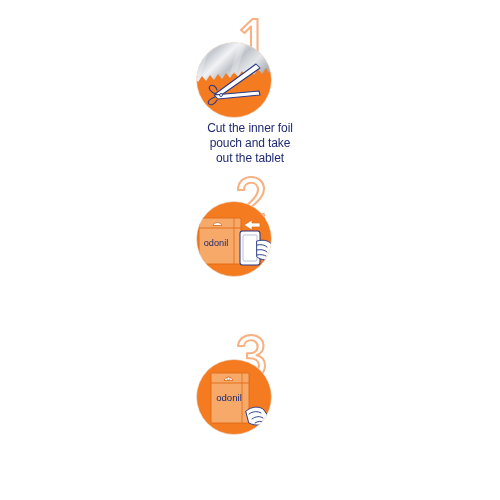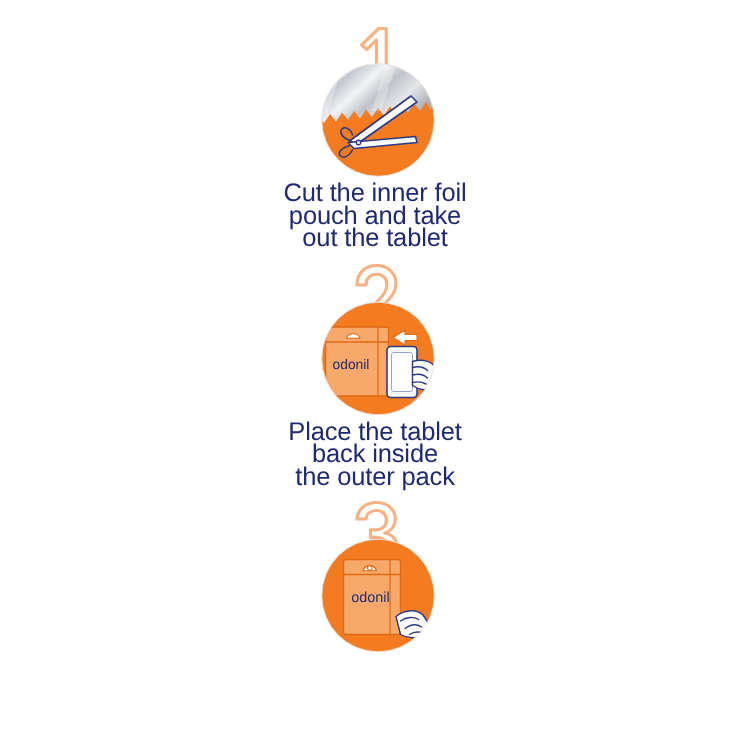--- a/index.html
+++ b/index.html
@@ -50,34 +50,34 @@
     height: 52px;
     display: flex;
     align-items: flex-start;
     justify-content: center;
     pointer-events: none;
   }
   .step-number svg { display: block; overflow: visible; }
 
   .circle-wrap {
     position: absolute;
-    left: 19px;
+    left: 1px;
     top: 28px;
     width: 76px;
     height: 76px;
     text-decoration: underline;
   }
   .circle-wrap svg { display: block; }
 
   
   .caption {
     margin-top: 3px;
     text-align: center;
     color: #1f2a70;
-    font-size: 17px;
+    font-size: 12px;
     line-height: 15.2px;
     letter-spacing: -0.1px;
     white-space: pre-line;
     font-family: "Liberation Sans", sans-serif;
   }
 </style>
 </head>
 <body>
 
 <div id="instruction-sheet">
@@ -187,23 +187,20 @@
             <path d="M64,22 L56,22 L56,19 L48,24 L56,29 L56,26 L64,26 Z" fill="#FFFFFF" stroke="#E06A15" stroke-width="0.7" stroke-linejoin="round"></path>
           </g>
 
           <circle cx="38" cy="38" r="37.5" fill="none" stroke="#E8E9EB" stroke-width="0.6"></circle>
 
           <text x="20" y="45" text-anchor="middle" font-family="Liberation Sans, sans-serif" font-size="9.2" fill="#1F2A70">odonil</text>
         </svg>
       </div>
     </div>
 
-    <div class="caption">Place the tablet
-back inside
-the outer pack</div>
   </div>
 
   <div class="step" id="step-3">
     <div class="badge">
 
       <div class="step-number">
         <svg width="46" height="52" viewBox="0 0 46 52" aria-hidden="true">
           <path d="M11 15 C11.5 8 17.5 4 24 4 C31 4 36.5 8.5 36.5 14.8
                    C36.5 19.6 33.5 23 29.5 24.3 C34.5 25.3 38 29 38 34.6
                    C38 42 32 48 23.8 48 C16.5 48 10.5 43.5 10 36.4

